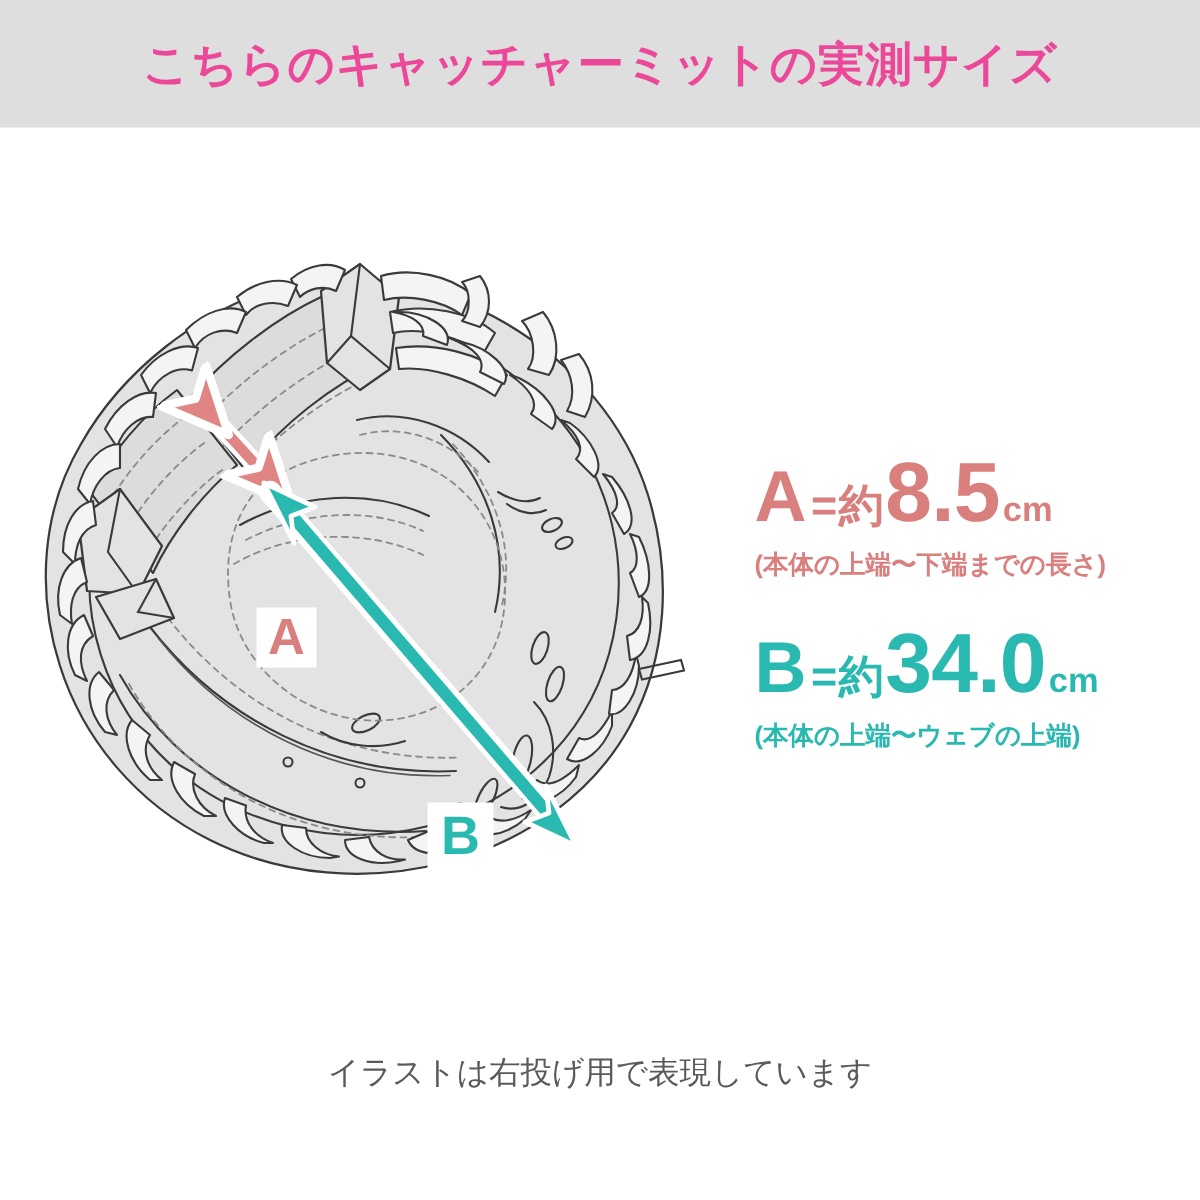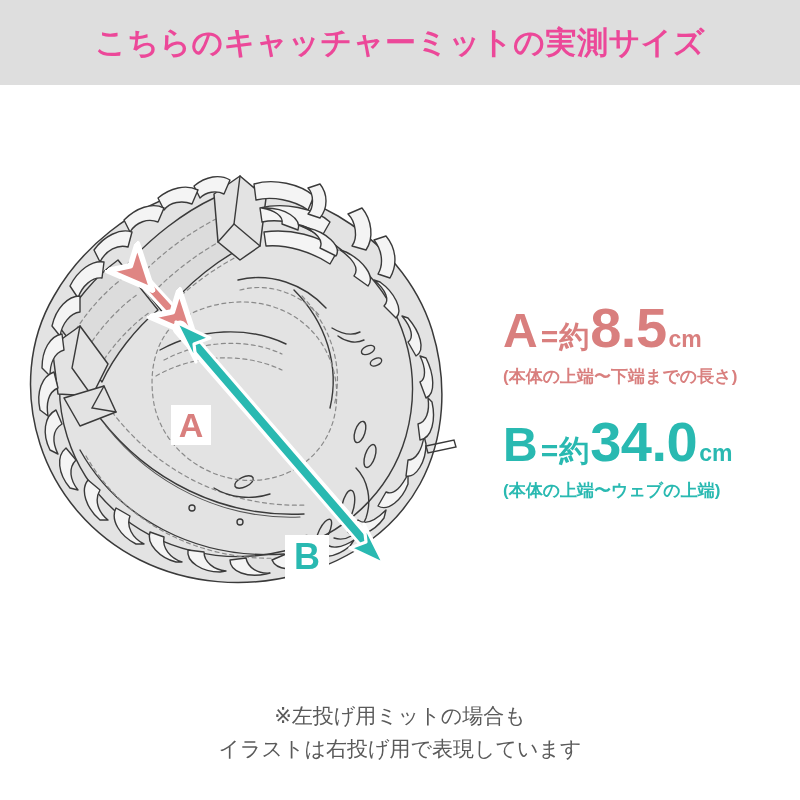--- a/index.html
+++ b/index.html
@@ -354,17 +354,16 @@
         <span class="legend-approx">約</span>
         <span class="legend-value">34.0</span>
         <span class="legend-unit">cm</span>
       </div>
       <div class="legend-note">(本体の上端〜ウェブの上端)</div>
     </div>
 
   </div>
 
   <div id="footnote">
-    <div>※左投げ用ミットの場合も</div>
     <div>イラストは右投げ用で表現しています</div>
   </div>
 
 </div>
 
 </body></html>

